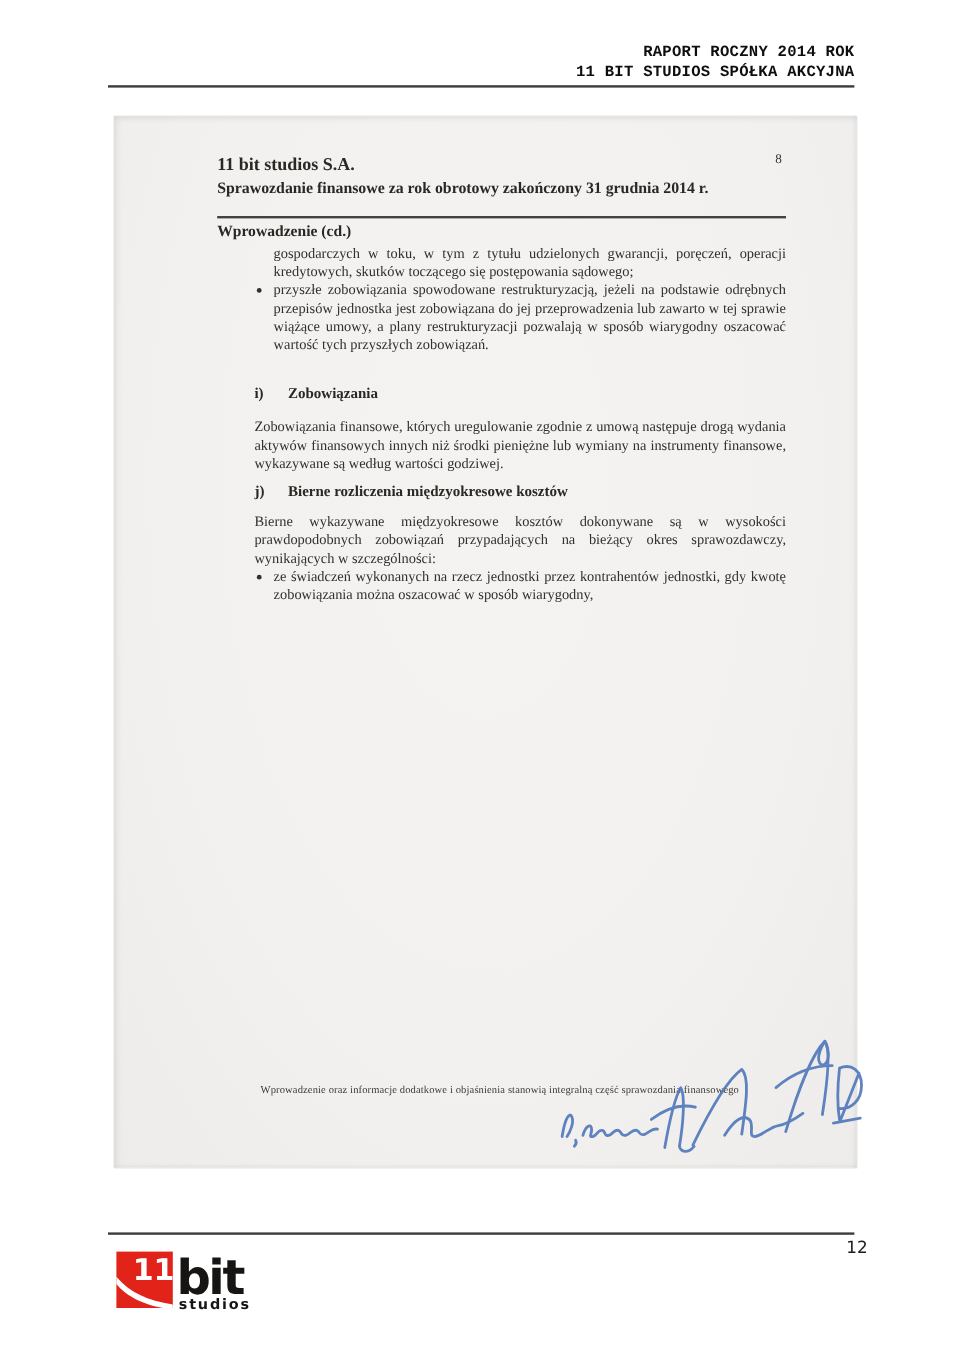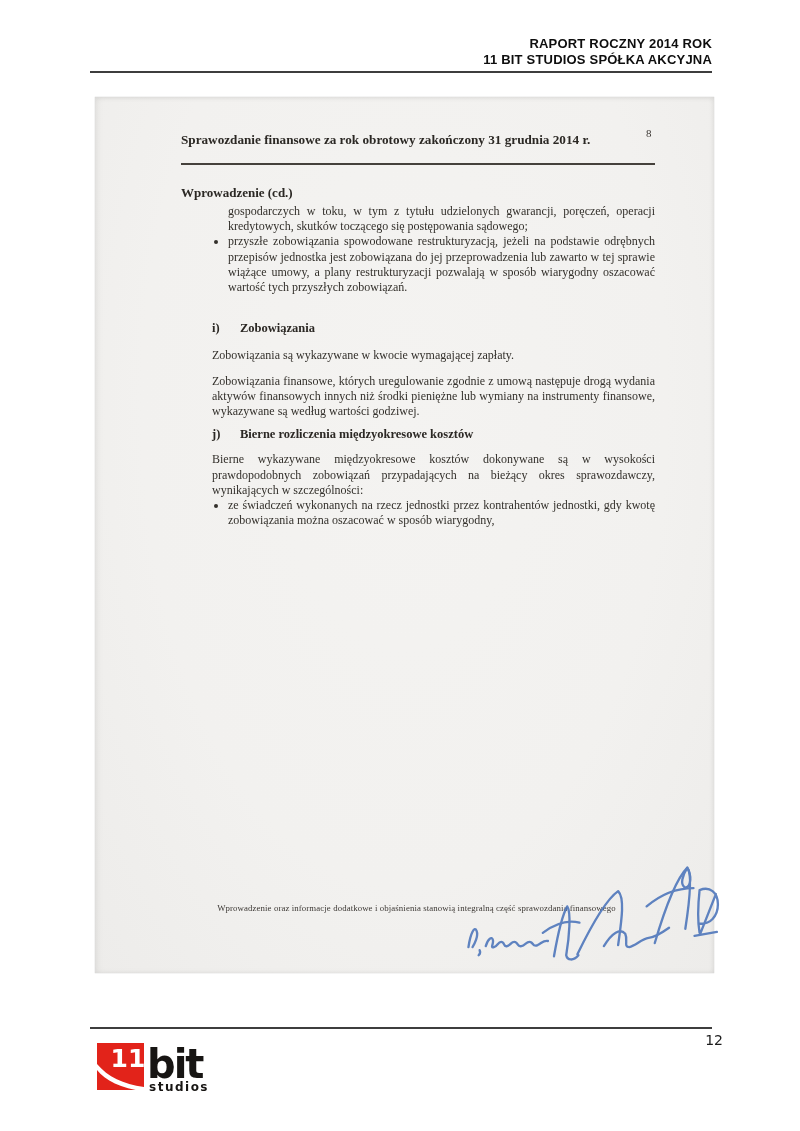--- a/index.html
+++ b/index.html
@@ -3,21 +3,21 @@
 <meta charset="utf-8">
 <style>
   html,body{margin:0;padding:0;}
   body{
     width:800px;height:1131px;position:relative;background:#ffffff;
     font-family:"Liberation Sans","DejaVu Sans",sans-serif;overflow:hidden;
   }
   
   .report-header{
     position:absolute;top:36px;right:88px;text-align:right;
-    font-family:Liberation Sans, sans-serif;
+    font-family:Liberation Mono, monospace;
     font-weight:bold;font-size:13px;line-height:15.5px;color:#0e0e0e;
     letter-spacing:.2px;white-space:nowrap;
   }
   .rule{position:absolute;left:90px;width:622px;height:2px;background:#3d3d3d;}
   .rule-top{top:71px;}
   .rule-bottom{top:1027px;}
   .page-number-outer{
     position:absolute;top:1032px;right:77px;font-size:14px;color:#1c1c1c;
     font-family:"DejaVu Sans","Liberation Sans",sans-serif;
   }
@@ -69,36 +69,36 @@
   <div>RAPORT ROCZNY 2014 ROK</div>
   <div>11 BIT STUDIOS SPÓŁKA AKCYJNA</div>
 </div>
 <div class="rule rule-top"></div>
 
 <div class="scan">
 
   <div class="scan-pagenum">8</div>
 
   <div class="scan-header">
+    <p class="scan-company">11 bit studios S.A.</p>
     <p class="scan-subtitle">Sprawozdanie finansowe za rok obrotowy zakończony 31 grudnia 2014 r.</p>
   </div>
 
   <div class="scan-section-title">Wprowadzenie (cd.)</div>
 
   <div class="scan-body">
     <p class="cont-para">gospodarczych w toku, w tym z tytułu udzielonych gwarancji, poręczeń, operacji kredytowych, skutków toczącego się postępowania sądowego;</p>
     <ul>
       <li>przyszłe zobowiązania spowodowane restrukturyzacją, jeżeli na podstawie odrębnych przepisów jednostka jest zobowiązana do jej przeprowadzenia lub zawarto w tej sprawie wiążące umowy, a plany restrukturyzacji pozwalają w sposób wiarygodny oszacować wartość tych przyszłych zobowiązań.</li>
     </ul>
 
     <div class="sub-heading h-i">
       <span class="marker">i)</span>
       <span>Zobowiązania</span>
     </div>
-    <p>Zobowiązania są wykazywane w kwocie wymagającej zapłaty.</p>
     <p class="p-tight">Zobowiązania finansowe, których uregulowanie zgodnie z umową następuje drogą wydania aktywów finansowych innych niż środki pieniężne lub wymiany na instrumenty finansowe, wykazywane są według wartości godziwej.</p>
 
     <div class="sub-heading h-j">
       <span class="marker">j)</span>
       <span>Bierne rozliczenia międzyokresowe kosztów</span>
     </div>
     <p class="p-last">Bierne wykazywane międzyokresowe kosztów dokonywane są w wysokości prawdopodobnych zobowiązań przypadających na bieżący okres sprawozdawczy, wynikających w szczególności:</p>
     <ul class="last">
       <li>ze świadczeń wykonanych na rzecz jednostki przez kontrahentów jednostki, gdy kwotę zobowiązania można oszacować w sposób wiarygodny,</li>
     </ul>

